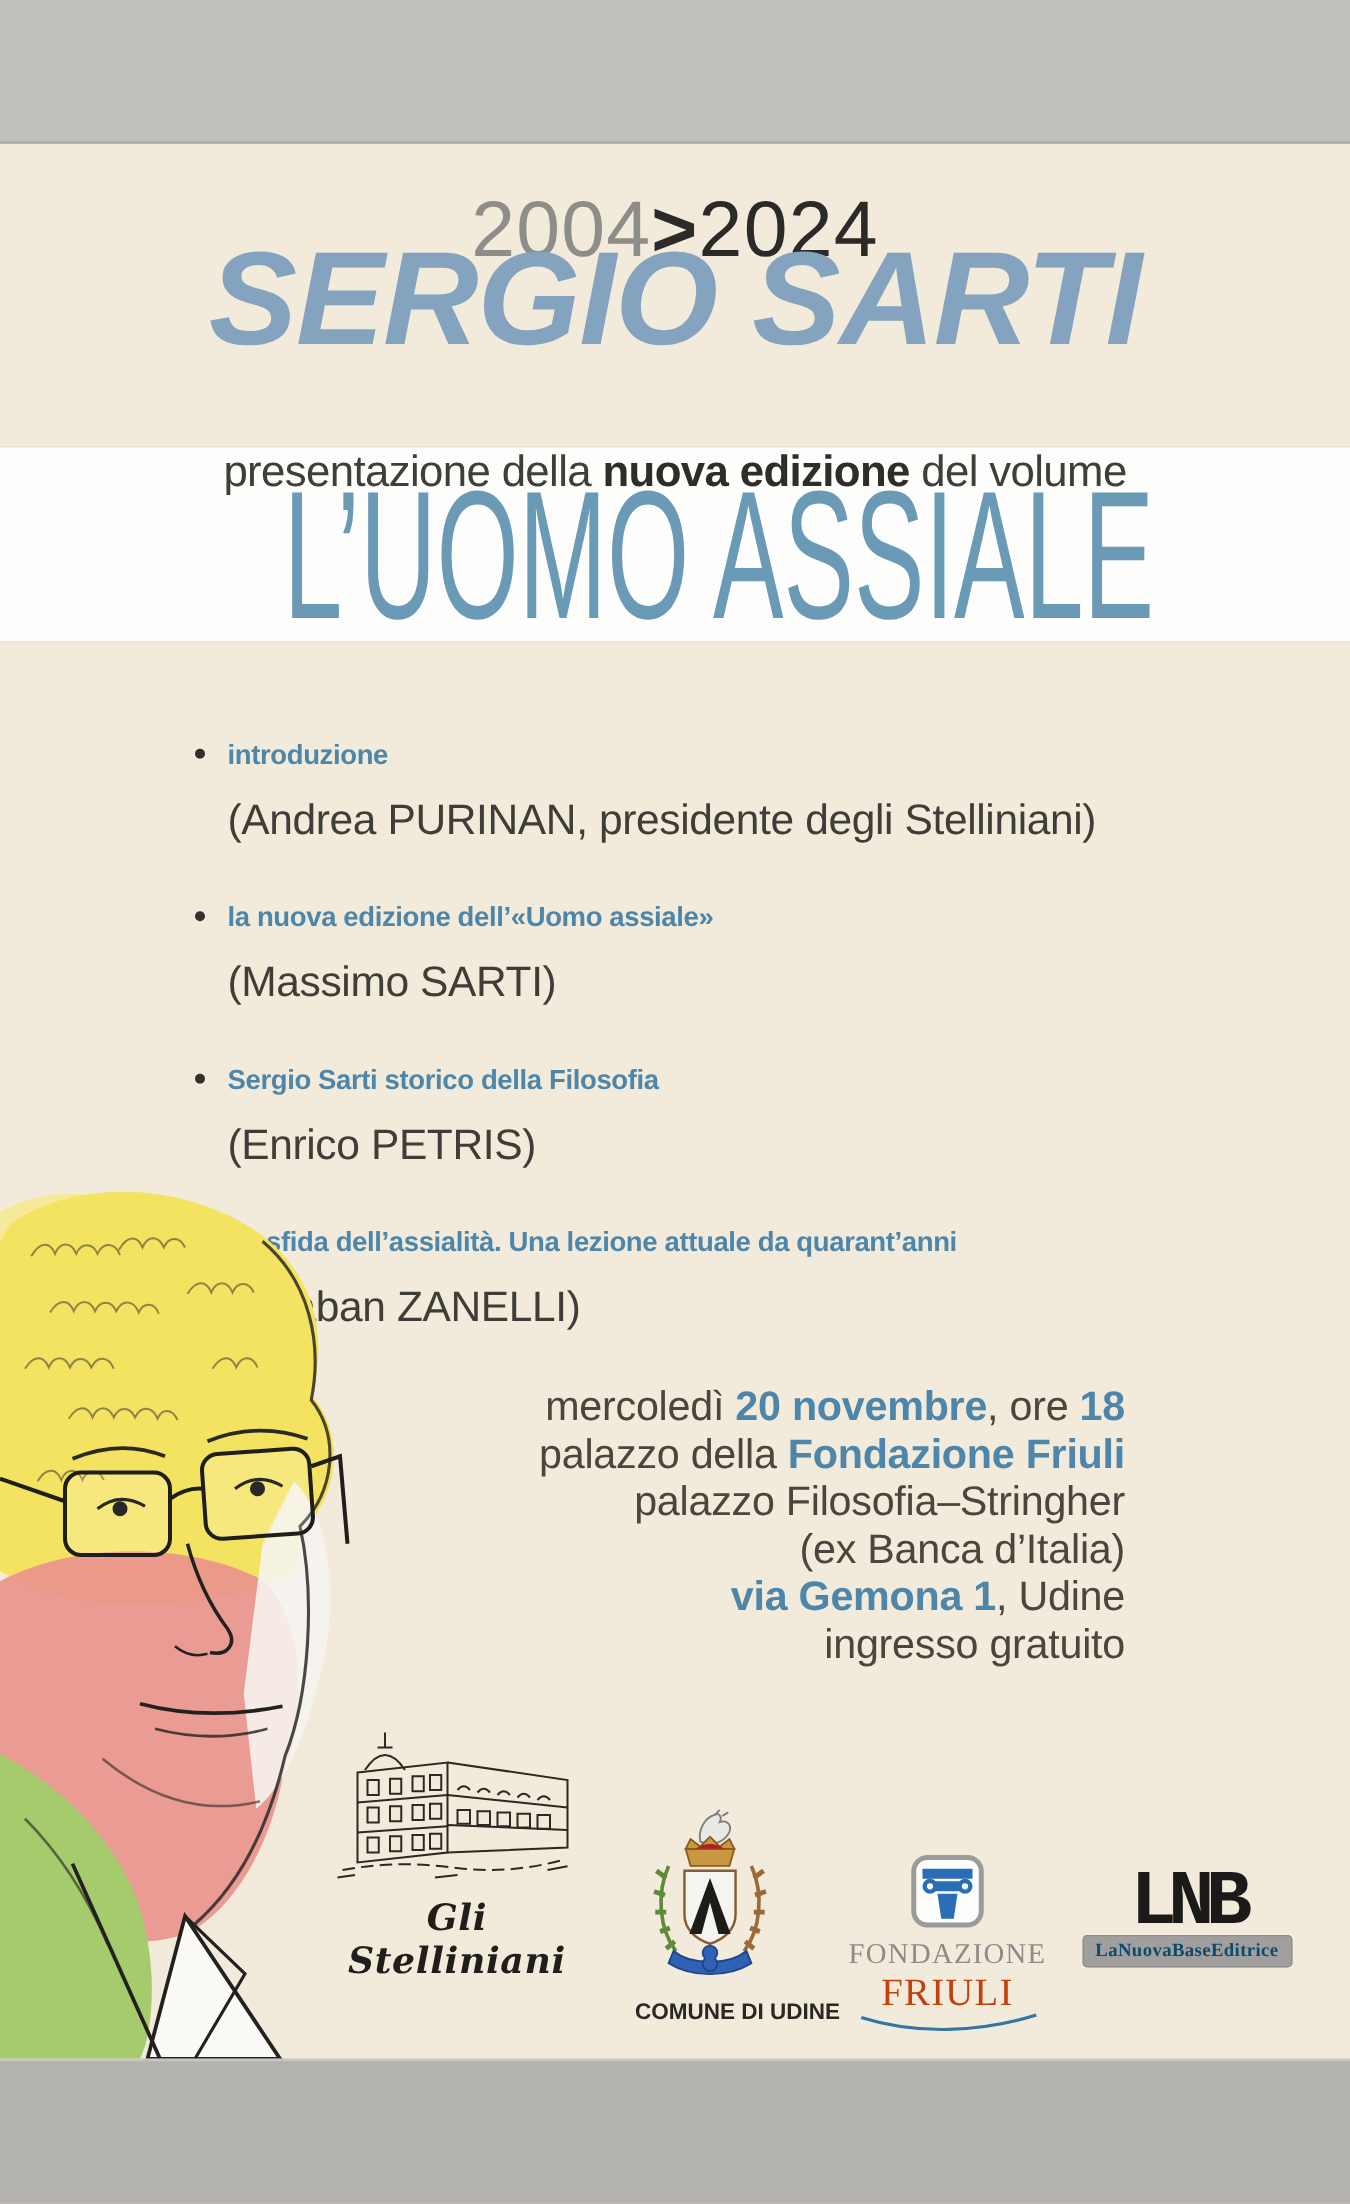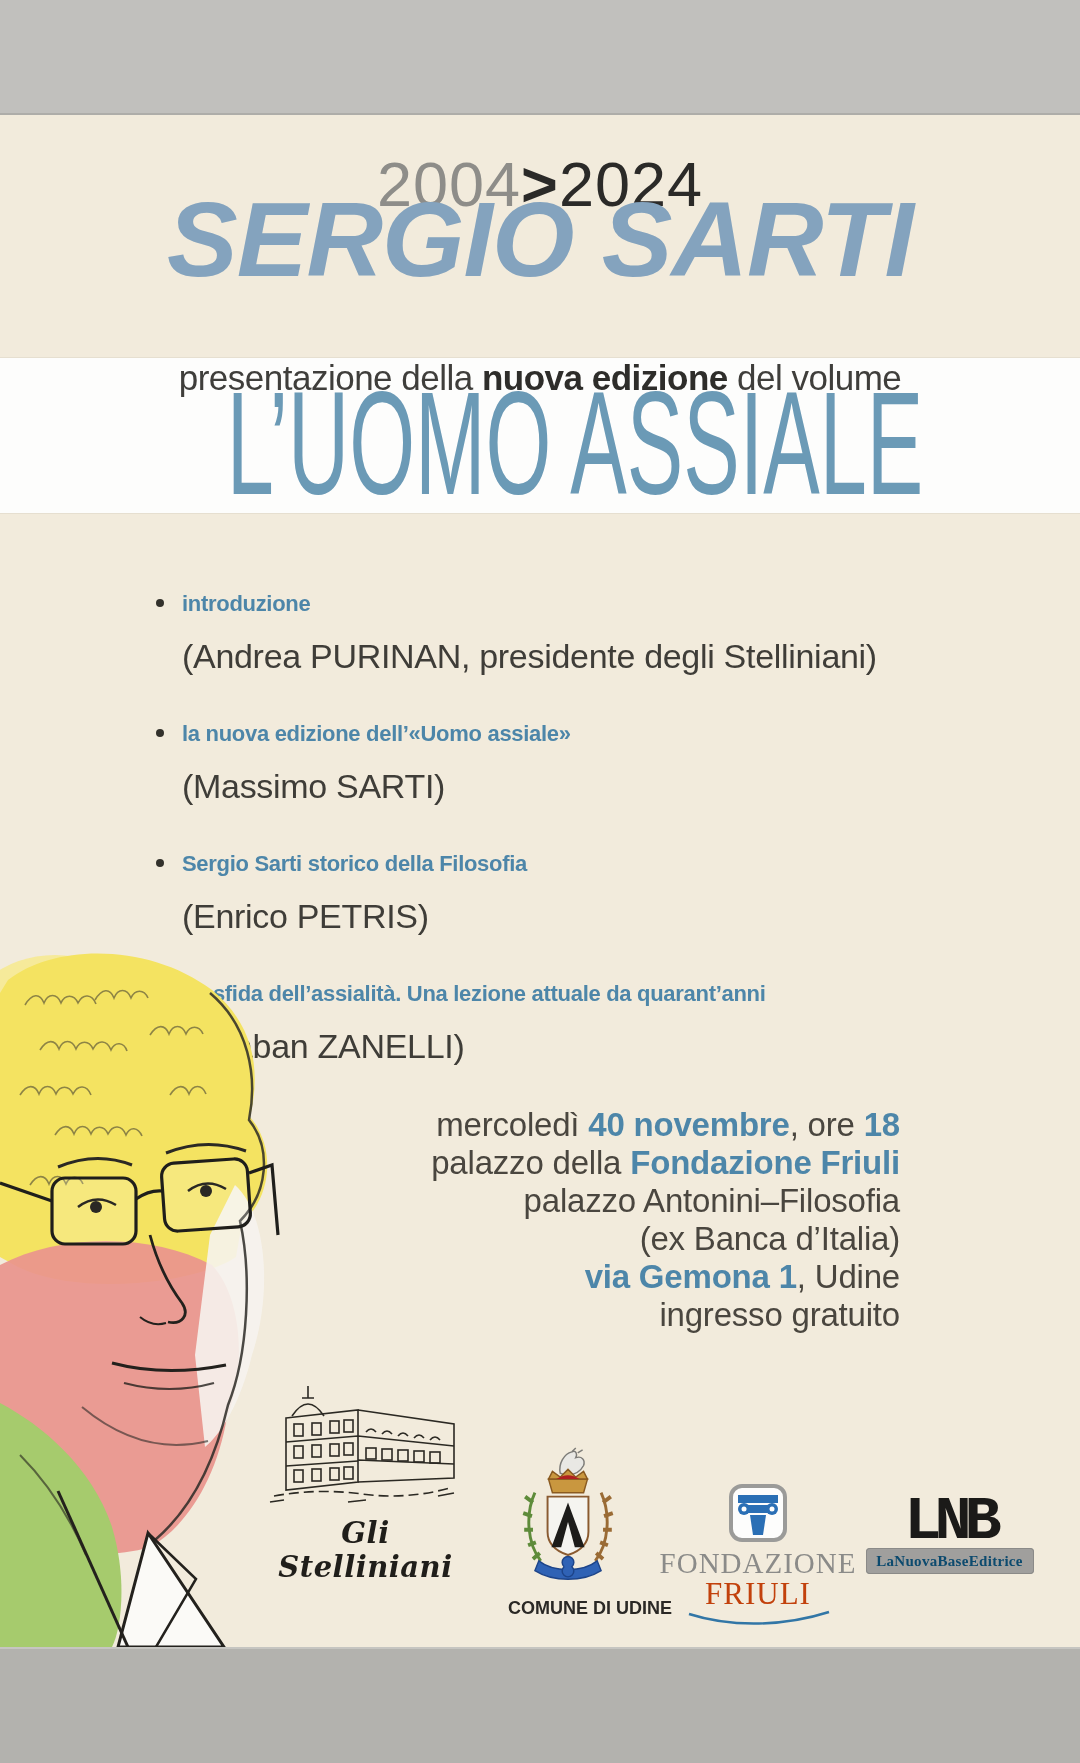--- a/index.html
+++ b/index.html
@@ -78,21 +78,21 @@
   .logo-comune { position:absolute; left:508px; top:1446px; width:120px; text-align:center; }
   .logo-comune .caption {
     margin-top:2px; font-size:18px; font-weight:700; color:#2a2825; letter-spacing:0px;
     white-space:nowrap;
   }
   .logo-fondazione { position:absolute; left:658px; top:1484px; width:200px; text-align:center; }
   .fond-icon {
     display:inline-block; width:58px; height:58px; border:4px solid #9b9b99;
     border-radius:13px; background:#fdfdfc; padding:5px 0;
   }
-  .fond-line1 { margin-top:6px; font-family:"Liberation Serif", serif; font-size:29px;
+  .fond-line1 { margin-top:6px; font-family:"Liberation Serif", serif; font-size:23px;
     color:#8b8b89; letter-spacing:1px; line-height:30px; }
   .fond-line2 { font-family:"Liberation Serif", serif; font-size:31px;
     color:#c2410c; letter-spacing:1px; line-height:32px; }
   .logo-lnb { position:absolute; left:862px; top:1492px; width:175px; text-align:center; }
   .lnb-letters {
     font-family:Liberation Mono, monospace; font-weight:700; font-size:62px; line-height:60px;
     letter-spacing:-7px; color:#1b1a18;
   }
   .lnb-ribbon {
     position:relative; margin:-4px auto 0; width:168px; height:26px; background:#a09f9d;
@@ -185,23 +185,23 @@
     <path d="M124,448 Q170,460 214,448" fill="none" stroke="#23211d" stroke-width="2.2" opacity="0.8"></path>
     <path d="M82,472 Q142,522 208,506" fill="none" stroke="#2c2a26" stroke-width="2" opacity="0.6"></path>
 
     <path d="M148,598 L224,712 L118,712 Z" fill="#fbfaf7" stroke="#23211d" stroke-width="3"></path>
     <path d="M148,598 L196,644 L156,712" fill="none" stroke="#23211d" stroke-width="2.5"></path>
     <path d="M58,556 L128,712" fill="none" stroke="#23211d" stroke-width="3"></path>
     <path d="M20,520 Q60,560 86,620" fill="none" stroke="#23211d" stroke-width="2" opacity="0.6"></path>
   </svg>
 
   <div class="event">
-    <div><span>mercoledì </span><b>40 novembre</b><span>, ore </span><b>18</b></div>
+    <div><span>mercoledì </span><b>20 novembre</b><span>, ore </span><b>18</b></div>
     <div><span>palazzo della </span><b>Fondazione Friuli</b></div>
-    <div>palazzo Antonini–Filosofia</div>
+    <div>palazzo Filosofia–Stringher</div>
     <div>(ex Banca d’Italia)</div>
     <div><b>via Gemona 1</b><span>, Udine</span></div>
     <div>ingresso gratuito</div>
   </div>
 
   <div class="logo-stelliniani">
     <svg width="215" height="132" viewBox="0 0 215 132">
       <g fill="none" stroke="#2b2923" stroke-width="1.6">
         <path d="M34,40 Q50,16 66,40"></path>
         <path d="M50,10 L50,22 M44,22 L56,22"></path>

